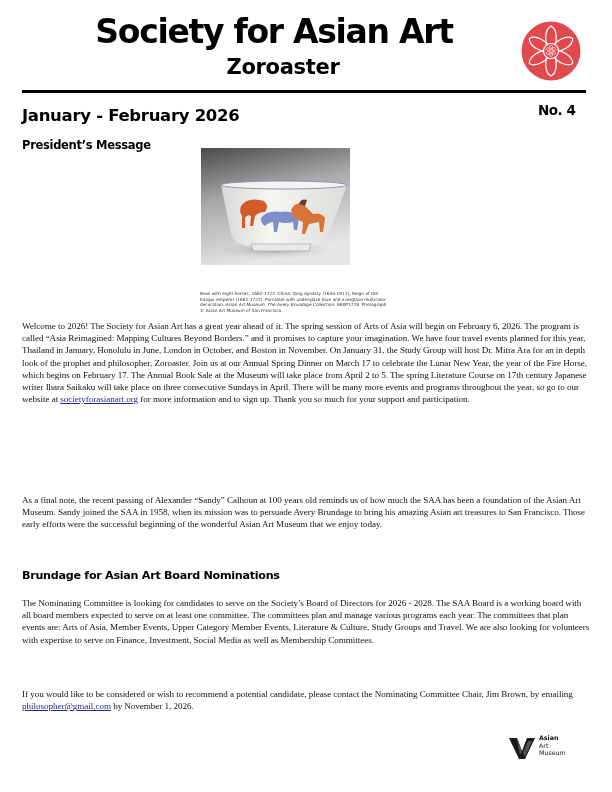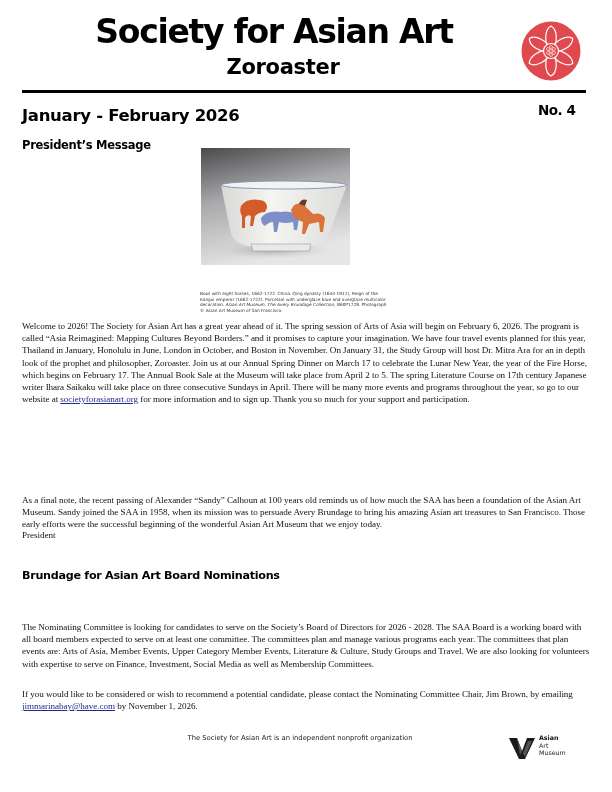--- a/index.html
+++ b/index.html
@@ -17,21 +17,21 @@
     .pres-head { left: 22px; top: 137px; }
 
     .photo { left: 201px; top: 148px; width: 149px; height: 117px; overflow: hidden; }
     .caption { left: 200px; top: 291px; width: 190px; font-size: 4.3px; line-height: 5.6px; color: #333; }
 
     .body-text { left: 22px; width: 570px; font-size: 9.1px; line-height: 12.2px; color: #111; letter-spacing: -0.05px; font-family: Liberation Serif, serif; }
     .p1 { top: 320px; }
     .p2 { top: 462px; margin-top: 32px; }
     .sig { top: 529px; }
     .board-head { left: 22px; top: 568px; font-size: 11.2px; }
-    .p3 { top: 597px; margin-top: 24px; }
+    .p3 { top: 597px; }
     .p4 { top: 688px; }
     a.link { color: #1f2a8a; text-decoration: underline; }
 
     .footer { left: 80px; width: 440px; top: 734px; text-align: center; font-size: 6.8px; line-height: 9.5px; color: #222; }
     .aam-logo { left: 508px; top: 733px; width: 70px; height: 30px; }
     .aam-text { position: absolute; left: 31px; top: 1px; font-size: 6.3px; line-height: 7.6px; color: #222; }
     .aam-text .b { font-weight: bold; color: #111; }
   </style>
 </head>
 <body>
@@ -106,33 +106,31 @@
   <span>Bowl with eight horses, 1662-1722. China. Qing dynasty (1644-1911), Reign of the Kangxi emperor (1662-1722). Porcelain with underglaze blue and overglaze multicolor decoration. </span><em>Asian Art Museum, The Avery Brundage Collection,</em><span> B60P1728. Photograph © Asian Art Museum of San Francisco.</span>
 </div>
 
 <div class="abs body-text p1">
   <span>Welcome to 2026! The Society for Asian Art has a great year ahead of it. The spring session of Arts of Asia will begin on February 6, 2026. The program is called “Asia Reimagined: Mapping Cultures Beyond Borders.” and it promises to capture your imagination. We have four travel events planned for this year, Thailand in January, Honolulu in June, London in October, and Boston in November. On January 31, the Study Group will host Dr. Mitra Ara for an in depth look of the prophet and philosopher, Zoroaster. Join us at our Annual Spring Dinner on March 17 to celebrate the Lunar New Year, the year of the Fire Horse, which begins on February 17. The Annual Book Sale at the Museum will take place from April 2 to 5. The spring Literature Course on 17th century Japanese writer Ihara Saikaku will take place on three consecutive Sundays in April. There will be many more events and programs throughout the year, so go to our website at </span><a class="link" href="#">societyforasianart.org</a><span> for more information and to sign up. Thank you so much for your support and participation.</span>
 </div>
 
 <div class="abs body-text p2">As a final note, the recent passing of Alexander “Sandy” Calhoun at 100 years old reminds us of how much the SAA has been a foundation of the Asian Art Museum. Sandy joined the SAA in 1958, when its mission was to persuade Avery Brundage to bring his amazing Asian art treasures to San Francisco. Those early efforts were the successful beginning of the wonderful Asian Art Museum that we enjoy today.</div>
 
 <div class="abs body-text sig">
-  <div>President</div>
 </div>
 
 <div class="abs section-head board-head">Brundage for Asian Art Board Nominations</div>
 
 <div class="abs body-text p3">The Nominating Committee is looking for candidates to serve on the Society’s Board of Directors for 2026 - 2028. The SAA Board is a working board with all board members expected to serve on at least one committee. The committees plan and manage various programs each year. The committees that plan events are: Arts of Asia, Member Events, Upper Category Member Events, Literature &amp; Culture, Study Groups and Travel. We are also looking for volunteers with expertise to serve on Finance, Investment, Social Media as well as Membership Committees.</div>
 
 <div class="abs body-text p4">
-  <span>If you would like to be considered or wish to recommend a potential candidate, please contact the Nominating Committee Chair, Jim Brown, by emailing </span><a class="link" href="#">jimmarinabay@have.com</a><span> by November 1, 2026.</span>
+  <span>If you would like to be considered or wish to recommend a potential candidate, please contact the Nominating Committee Chair, Jim Brown, by emailing </span><a class="link" href="#">philosopher@gmail.com</a><span> by November 1, 2026.</span>
 </div>
 
 <div class="abs footer">
-  <div>The Society for Asian Art is an independent nonprofit organization</div>
 </div>
 
 <div class="abs aam-logo">
   <svg width="28" height="28" viewBox="0 0 28 28">
     <path d="M1 5 L9 5 L14 18 L19 5 L27 5 L17 26 L11 26 Z" fill="#1a1a1a"></path>
     <path d="M9 5 L14 18 L12 22 Z" fill="#555"></path>
     <path d="M20 8 L24 8 L17 24 L15 20 Z" fill="#ffffff" opacity="0.25"></path>
   </svg>
   <div class="aam-text">
     <div class="b">Asian</div>

